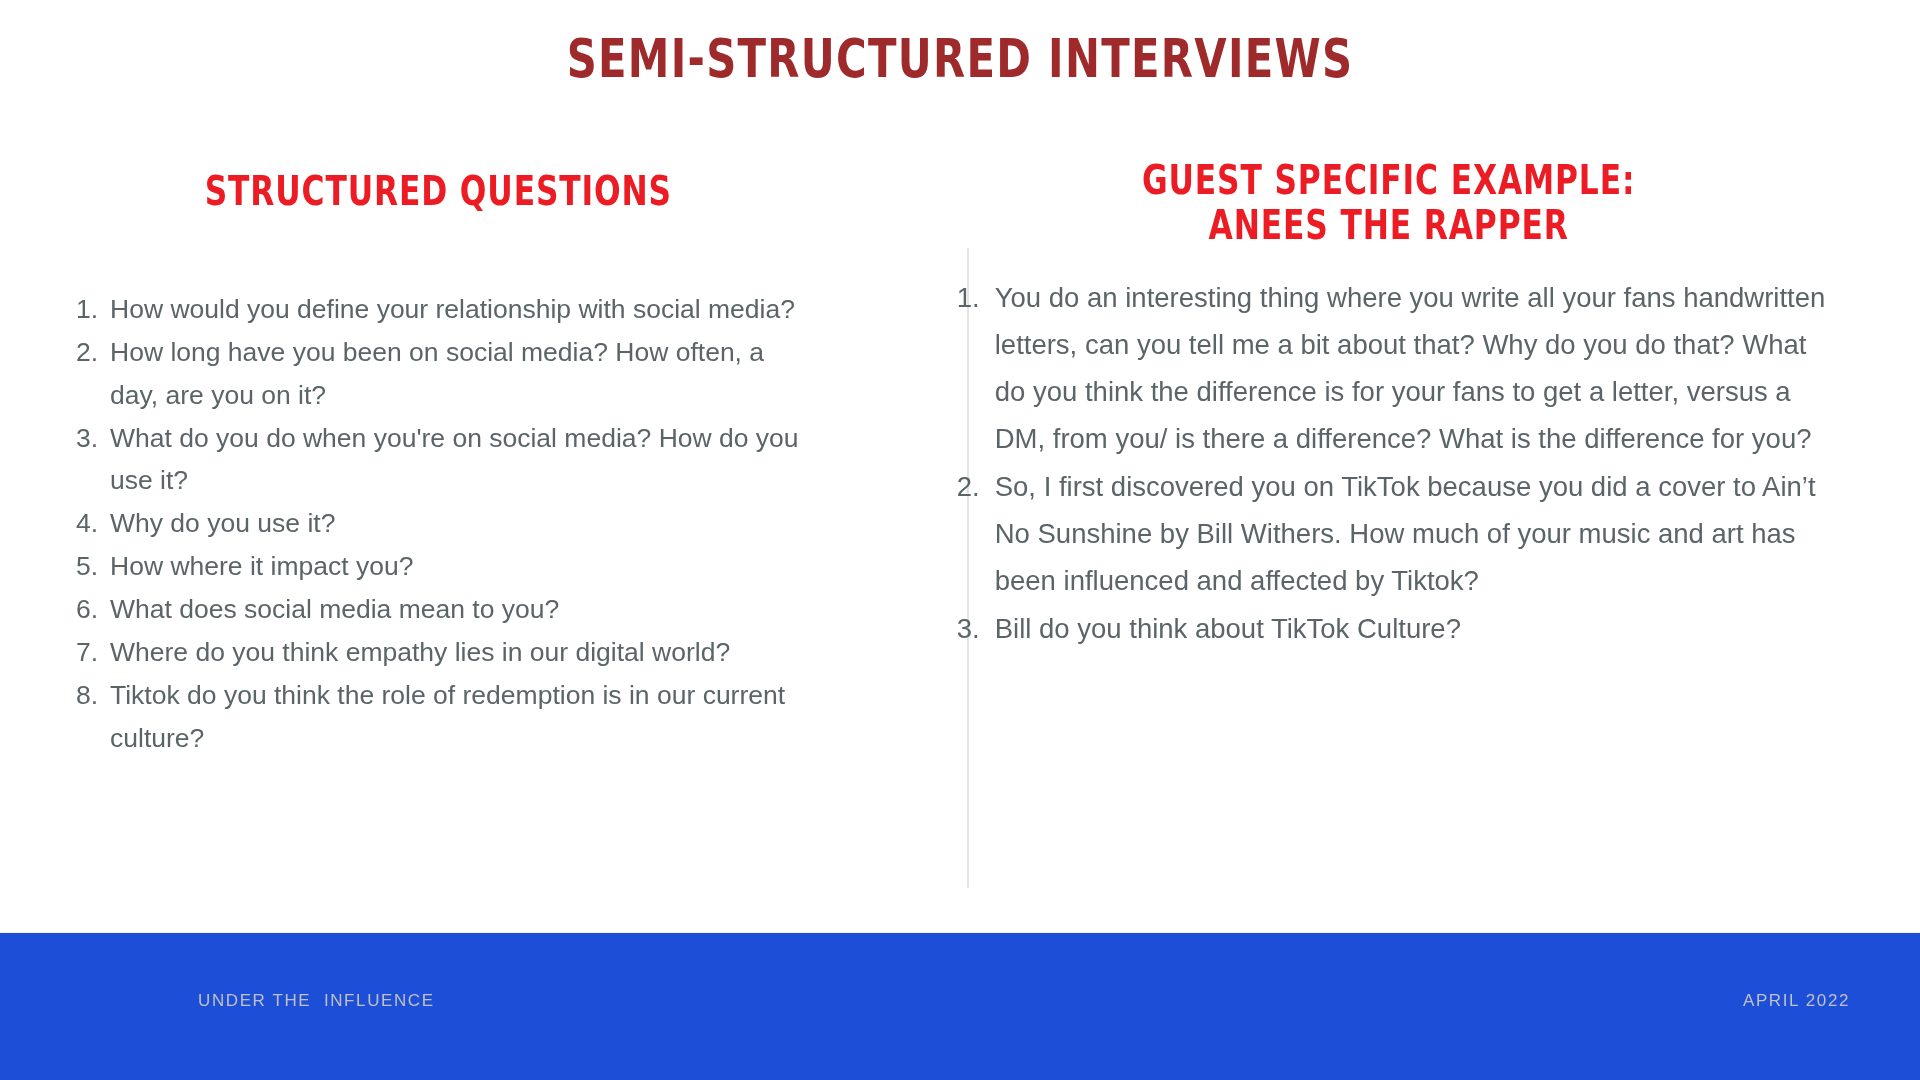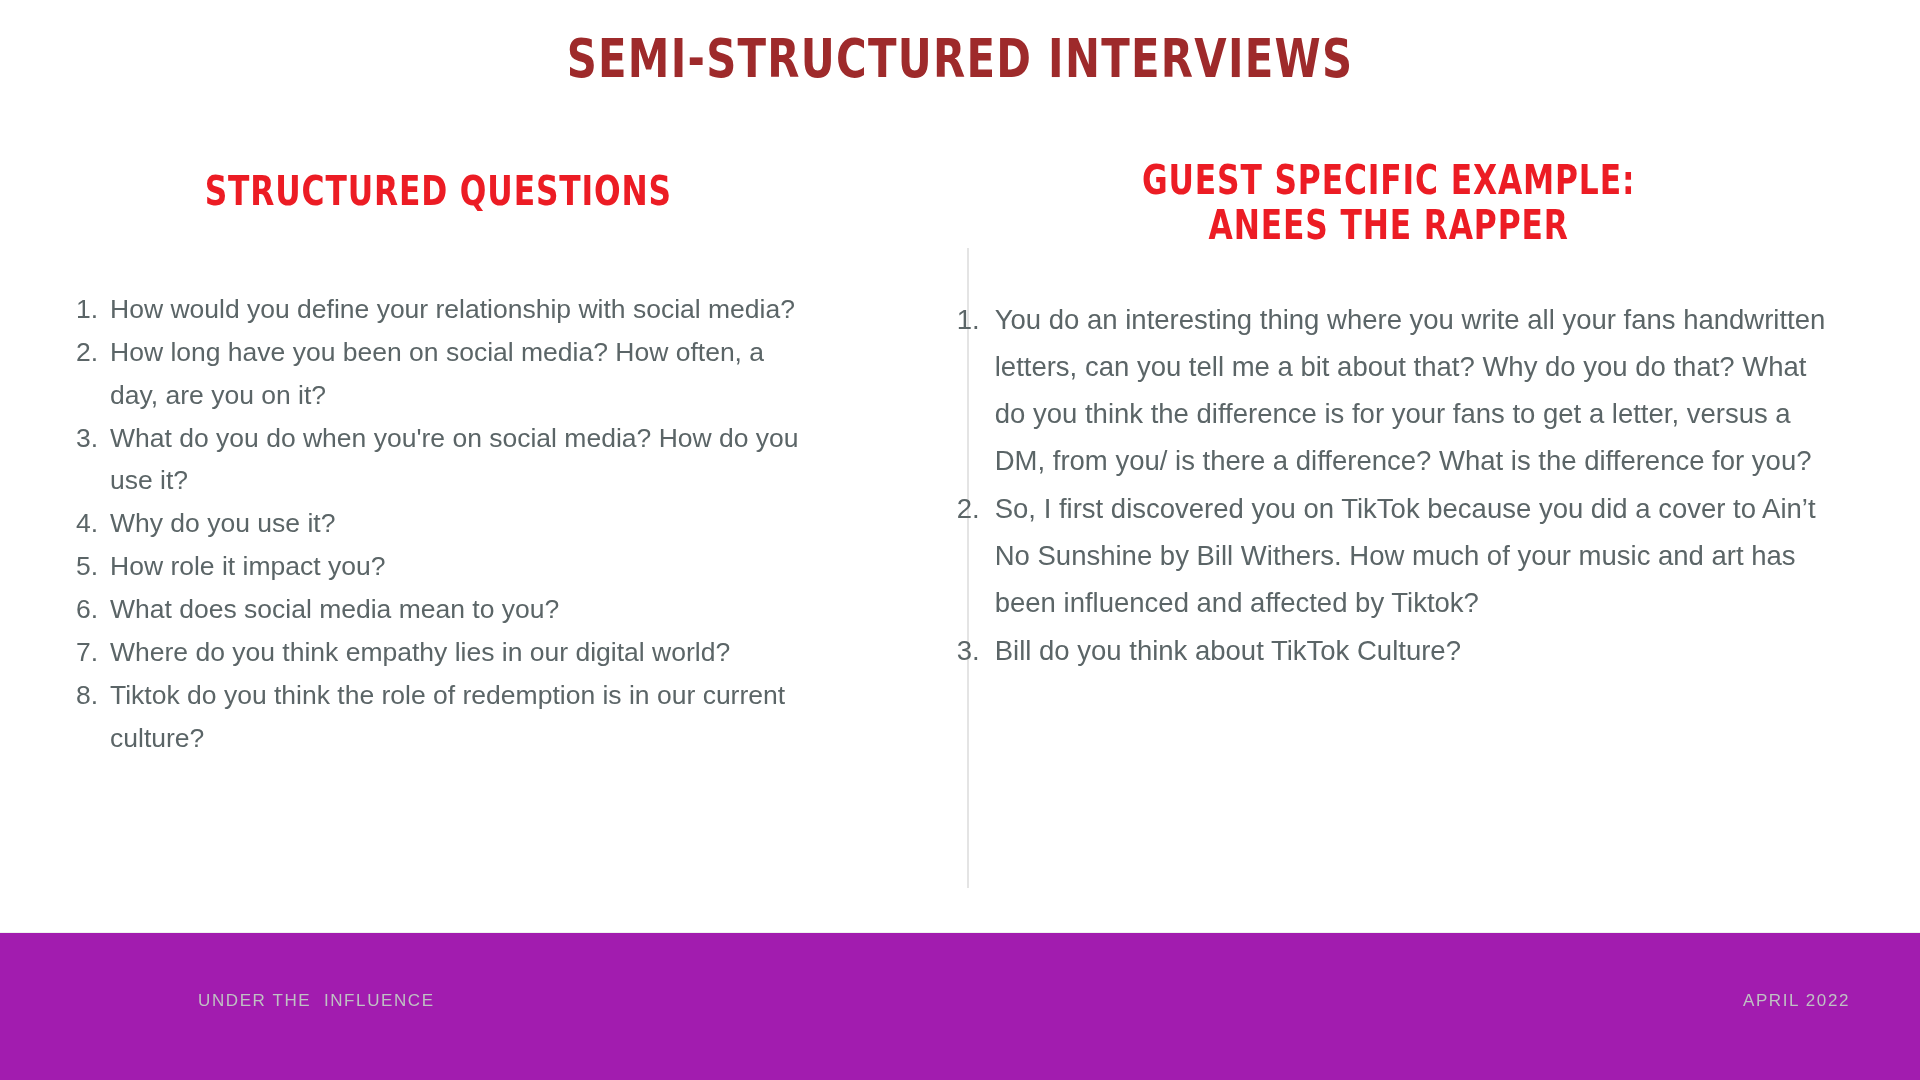--- a/index.html
+++ b/index.html
@@ -74,40 +74,40 @@
   .col-right .col-heading { margin-top:72px; }
   .col-heading .line2 { display:block; }
 
   .q-list {
     list-style:none;
     counter-reset:qnum;
     color:#5b6567;
     font-family:"Liberation Sans", sans-serif;
   }
   .col-left  .q-list { margin-top:74px; padding-left:16px; font-size:26.5px; line-height:1.62; }
-  .col-right .q-list { margin-top:48px; padding-left:20px; font-size:27.5px; line-height:1.72; }
+  .col-right .q-list { margin-top:26px; padding-left:20px; font-size:27.5px; line-height:1.72; }
 
   .q-item {
     counter-increment:qnum;
     position:relative;
     padding-left:34px;
     text-align:left;
   }
   .q-item::before {
     content:counter(qnum) ".";
     position:absolute;
     left:0; top:0;
     color:#5b6567;
   }
   .col-right .q-item { padding-left:38px; }
 
   
   .footer {
     height:148px;
-    background:#a21caf;
+    background:#1d4ed8;
     border-top:1px solid #f0f0f0;
     display:flex;
     align-items:flex-start;
     justify-content:space-between;
     padding:58px 70px 0 198px;
   }
   .footer-text {
     color:#bfc1c3;
     font-size:17px;
     letter-spacing:1.6px;
@@ -126,21 +126,21 @@
 
     <div class="divider"></div>
 
     <section class="col col-left">
       <h2 class="col-heading">STRUCTURED QUESTIONS</h2>
       <ol class="q-list">
         <li class="q-item">How would you define your relationship with social media?</li>
         <li class="q-item">How long have you been on social media? How often, a day, are you on it?</li>
         <li class="q-item">What do you do when you're on social media? How do you use it?</li>
         <li class="q-item">Why do you use it?</li>
-        <li class="q-item">How role it impact you?</li>
+        <li class="q-item">How where it impact you?</li>
         <li class="q-item">What does social media mean to you?</li>
         <li class="q-item">Where do you think empathy lies in our digital world?</li>
         <li class="q-item">Tiktok do you think the role of redemption is in our current culture?</li>
       </ol>
     </section>
 
     <section class="col col-right">
       <h2 class="col-heading">
         <span class="line1">GUEST SPECIFIC EXAMPLE:</span>
         <span class="line2">ANEES THE RAPPER</span>

